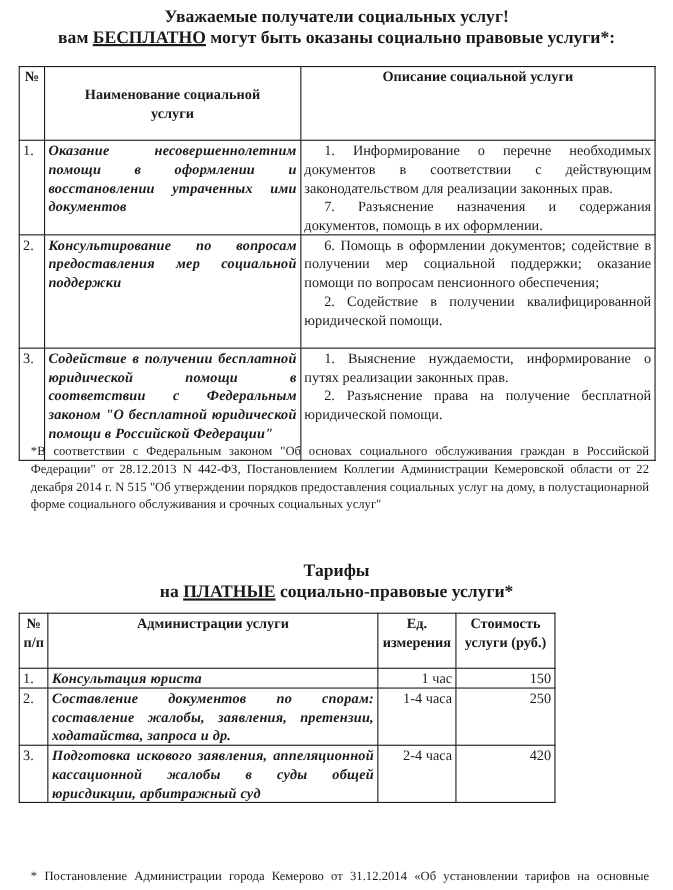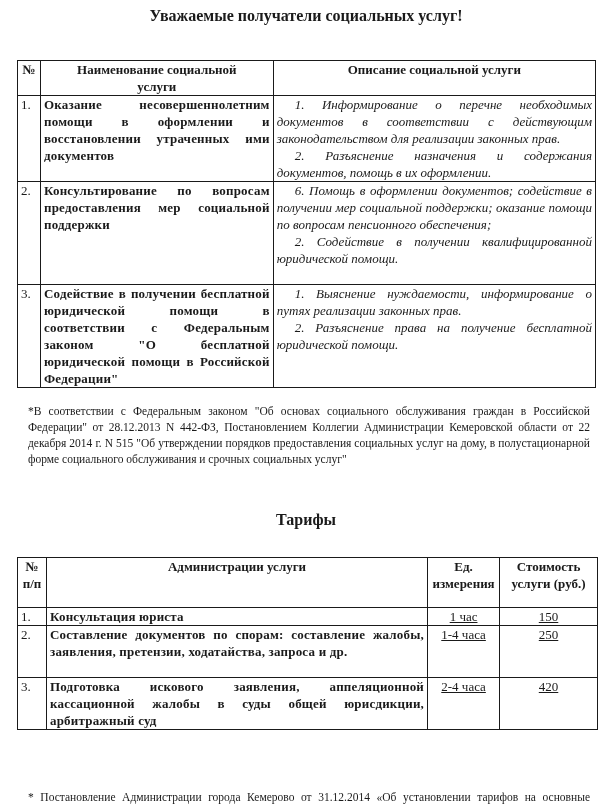--- a/index.html
+++ b/index.html
@@ -2,50 +2,51 @@
 <html><head>
 <meta charset="utf-8">
 <style>
   html, body { margin:0; padding:0; background:#ffffff; }
   body { width:612px; height:809px; position:relative; overflow:hidden; font-family:"Liberation Serif", serif; color:#1a1a1a; }
   .title { position:absolute; left:0; width:612px; text-align:center; font-weight:bold; font-size:16px; line-height:19px; }
   .u { text-decoration:underline; text-decoration-thickness:2px; }
   table { position:absolute; border-collapse:collapse; }
   td, th { border:1.5px solid #1a1a1a; vertical-align:top; padding:0 3px; font-size:13px; line-height:17px; }
   th { font-weight:bold; text-align:center; }
-  .b { font-weight:bold; text-align:justify; text-align-last:left; letter-spacing:0.2px; }
-  .desc p { margin:0; text-indent:18px; text-align:justify;font-style:italic; }
+  .b { font-weight:bold; text-align:justify; text-align-last:left; letter-spacing:0.2px;font-style:italic; }
+  .desc p { margin:0; text-indent:18px; text-align:justify; }
   .note { position:absolute; left:28px; width:562px; font-size:11.5px; line-height:16px; text-align:justify; }
-  .c { text-align:center;text-decoration:underline; }
+  .c { text-align:right; }
 </style>
 </head>
 <body>
 
 <div class="title" style="top:6px;">
   <div>Уважаемые получатели социальных услуг!</div>
+  <div><span>вам </span><span class="u">БЕСПЛАТНО</span><span> могут быть оказаны социально правовые услуги*:</span></div>
 </div>
 
 <table style="left:17px; top:60px; width:579px;">
   <colgroup>
       <col style="width:23px">
       <col style="width:233px">
       <col style="width:323px">
     </colgroup>
   <tbody>
       <tr style="height:35px;">
     <th>№</th>
-    <th style="padding:0 30px;">Наименование социальной услуги</th>
+    <th style="padding:16px 30px;">Наименование социальной услуги</th>
     <th>Описание социальной услуги</th>
   </tr>
   <tr style="height:85px;">
     <td>1.</td>
     <td class="b">Оказание несовершеннолетним помощи в оформлении и восстановлении утраченных ими документов</td>
     <td class="desc">
           <p>1. Информирование о перечне необходимых документов в соответствии с действующим законодательством для реализации законных прав.</p>
-          <p>2. Разъяснение назначения и содержания документов, помощь в их оформлении.</p>
+          <p>7. Разъяснение назначения и содержания документов, помощь в их оформлении.</p>
         </td>
   </tr>
   <tr style="height:103px;">
     <td>2.</td>
     <td class="b">Консультирование по вопросам предоставления мер социальной поддержки</td>
     <td class="desc">
           <p>6. Помощь в оформлении документов; содействие в получении мер социальной поддержки; оказание помощи по вопросам пенсионного обеспечения;</p>
           <p>2. Содействие в получении квалифицированной юридической помощи.</p>
         </td>
   </tr>
@@ -57,23 +58,24 @@
           <p>2. Разъяснение права на получение бесплатной юридической помощи.</p>
         </td>
   </tr>
 </tbody>
   </table>
 
 <div class="note" style="top:403px;">*В соответствии с Федеральным законом "Об основах социального обслуживания граждан в Российской Федерации" от 28.12.2013 N 442-ФЗ, Постановлением Коллегии Администрации Кемеровской области от 22 декабря 2014 г. N 515 "Об утверждении порядков предоставления социальных услуг на дому, в полустационарной форме социального обслуживания и срочных социальных услуг"</div>
 
 <div class="title" style="top:510px;">
   <div>Тарифы</div>
+  <div><span>на </span><span class="u">ПЛАТНЫЕ</span><span> социально-правовые услуги*</span></div>
 </div>
 
-<table style="left:17px; top:557px; width:581px;">
+<table style="left:17px; top:557px; width:488px;">
   <colgroup>
       <col style="width:29px">
       <col style="width:382px">
       <col style="width:72px">
       <col style="width:98px">
     </colgroup>
   <tbody>
       <tr style="height:50px;">
     <th>№ п/п</th>
     <th>Администрации услуги</th>

